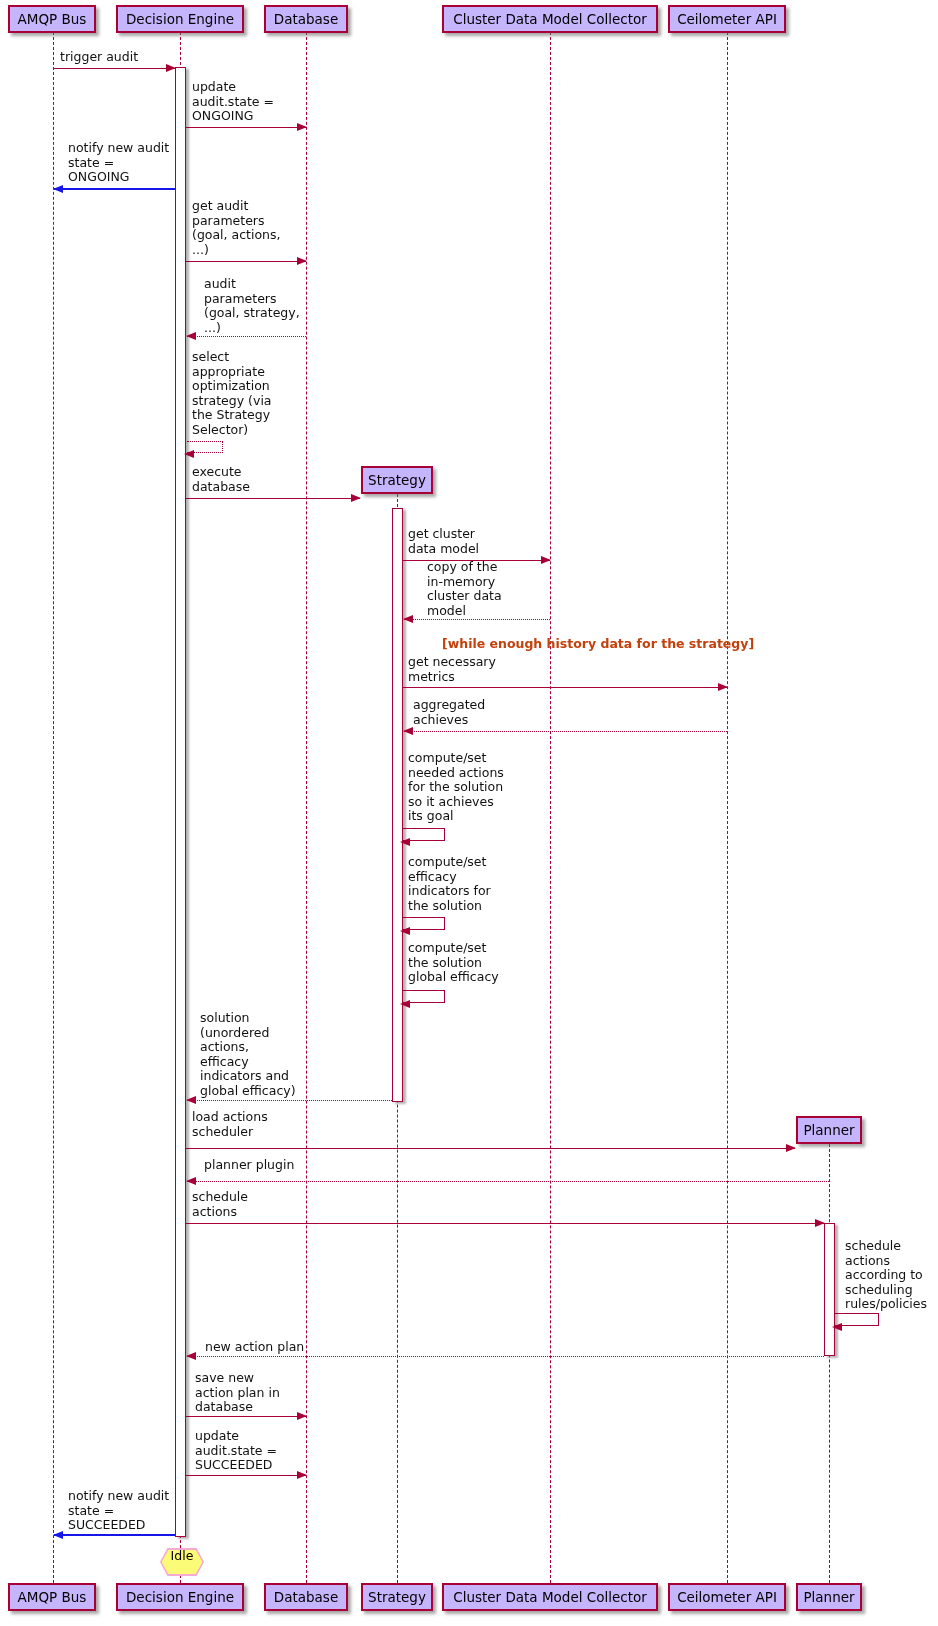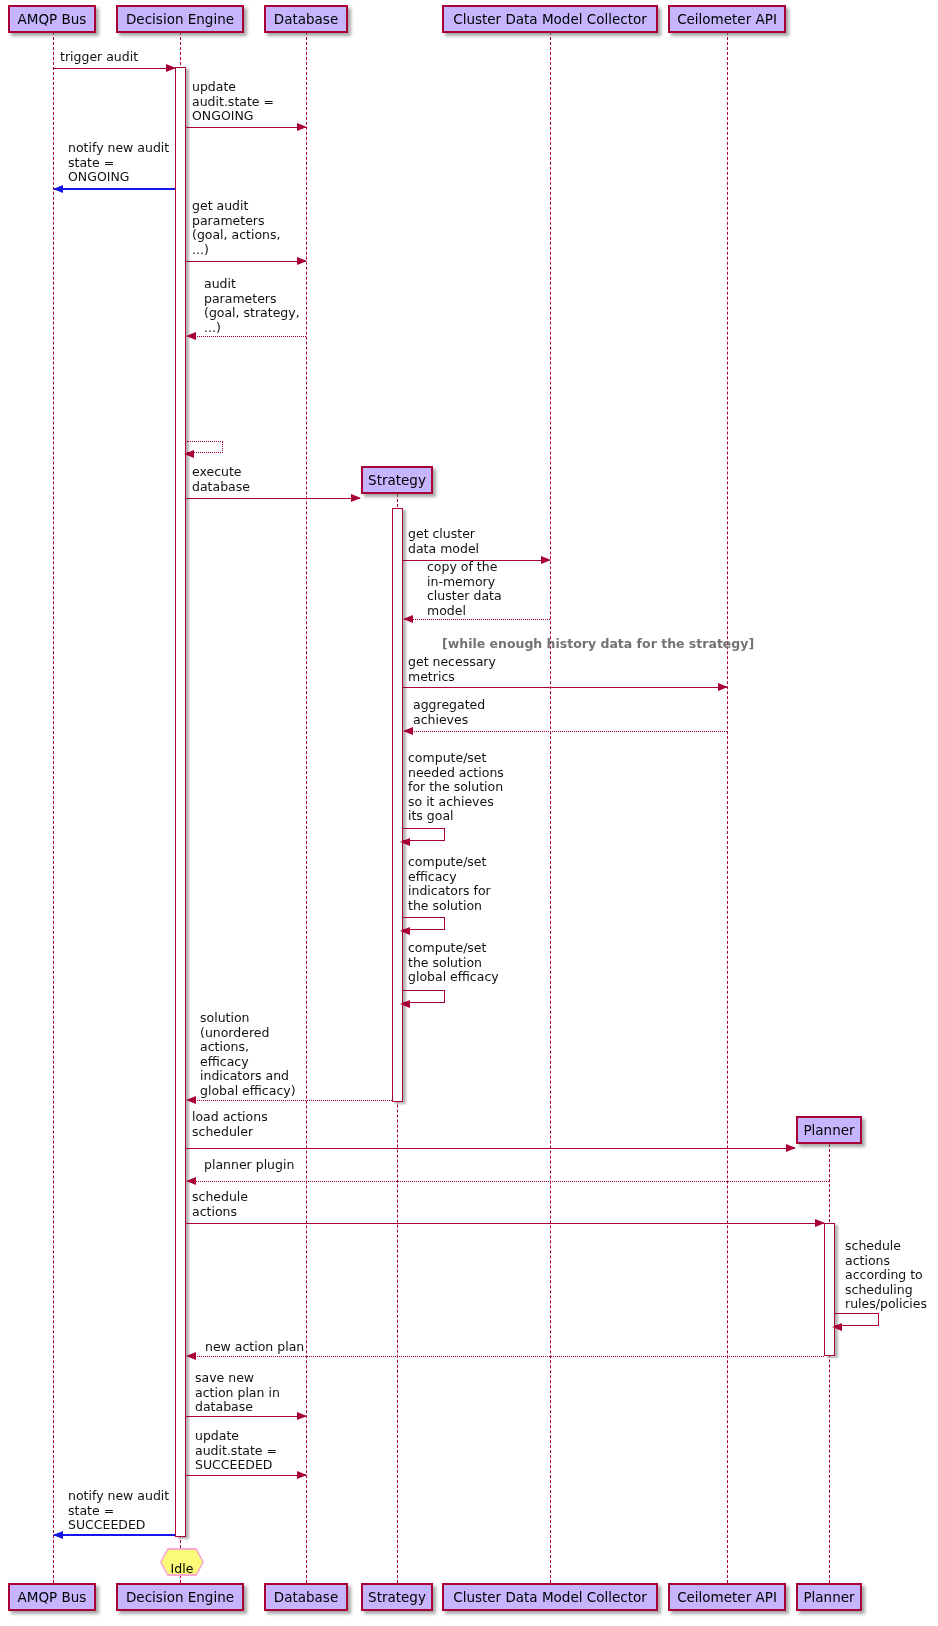--- a/index.html
+++ b/index.html
@@ -48,25 +48,25 @@
             box-shadow: 3px 3px 3px rgba(120,120,120,.55);
             z-index: 5; pointer-events: none; background: transparent; }
   .pent { position: absolute; left: -2px; top: -2px; width: 78px; height: 22px;
           background: #161616;
           clip-path: polygon(0 0, 100% 0, 100% 50%, 86% 100%, 0 100%); }
   .pent-in { position: absolute; left: 0; top: 0; width: 76px; height: 20px;
              background: #EFEFEF;
              clip-path: polygon(0 0, 100% 0, 100% 48%, 85% 100%, 0 100%);
              display: flex; align-items: center; padding-left: 12px;
              font-weight: bold; font-size: 13px; color: #000; }
-  .guard { position: absolute; font-weight: bold; font-size: 12.5px; color: #737373; z-index: 5; }
+  .guard { position: absolute; font-weight: bold; font-size: 12.5px; color: #c2410c; z-index: 5; }
   
   .hex { position: absolute; width: 44px; height: 28px; background: #f9a8d4;
          clip-path: polygon(17% 0, 83% 0, 100% 50%, 83% 100%, 17% 100%, 0 50%);
-         z-index: 6; display: flex; align-items: flex-end; justify-content: center;
+         z-index: 6; display: flex; align-items: flex-start; justify-content: center;
          filter: drop-shadow(2px 2px 1px rgba(120,120,120,.8)); }
   .hex-in { position: absolute; left: 1.6px; top: 1.6px; right: 1.6px; bottom: 1.6px;
             background: #FBFB77;
             clip-path: polygon(17% 0, 83% 0, 100% 50%, 83% 100%, 17% 100%, 0 50%); }
   .hex-t { position: relative; z-index: 2; font-size: 12.5px; color: #000; }
 </style>
 </head>
 <body>
 
 <div class="dg">
@@ -113,20 +113,26 @@
     </div>
 
   <div class="lbl" style="left:204px;top:277px">audit
 parameters
 (goal, strategy,
 ...)</div>
   <div class="ar dot lt" style="left:187px;top:336px;width:119px">
       <span class="hd"></span>
     </div>
 
+  <div class="lbl" style="left:192px;top:350px">select
+appropriate
+optimization
+strategy (via
+the Strategy
+Selector)</div>
   <div class="self dot" style="left:187px;top:441px;width:36px;height:12px">
       <span class="hd"></span>
     </div>
 
   <div class="lbl" style="left:192px;top:465px">execute
 database</div>
   <div class="ar rt" style="left:186px;top:498px;width:174px">
       <span class="hd"></span>
     </div>
 

